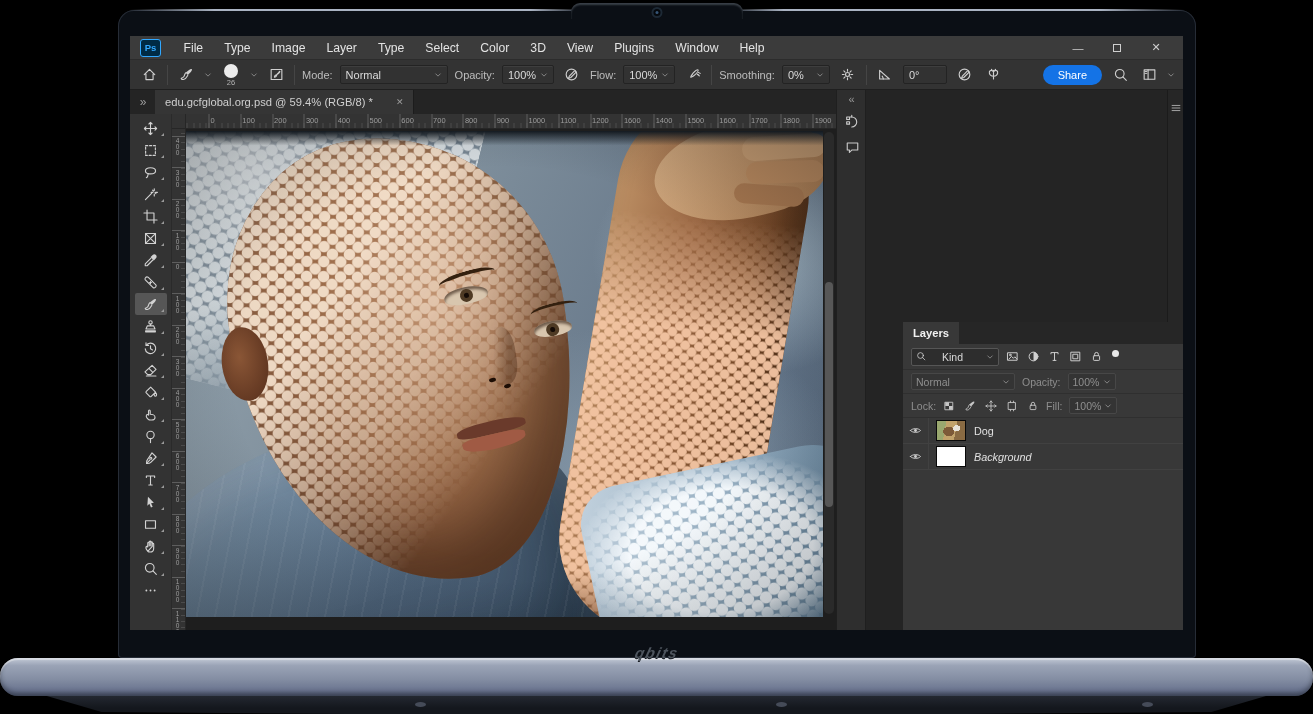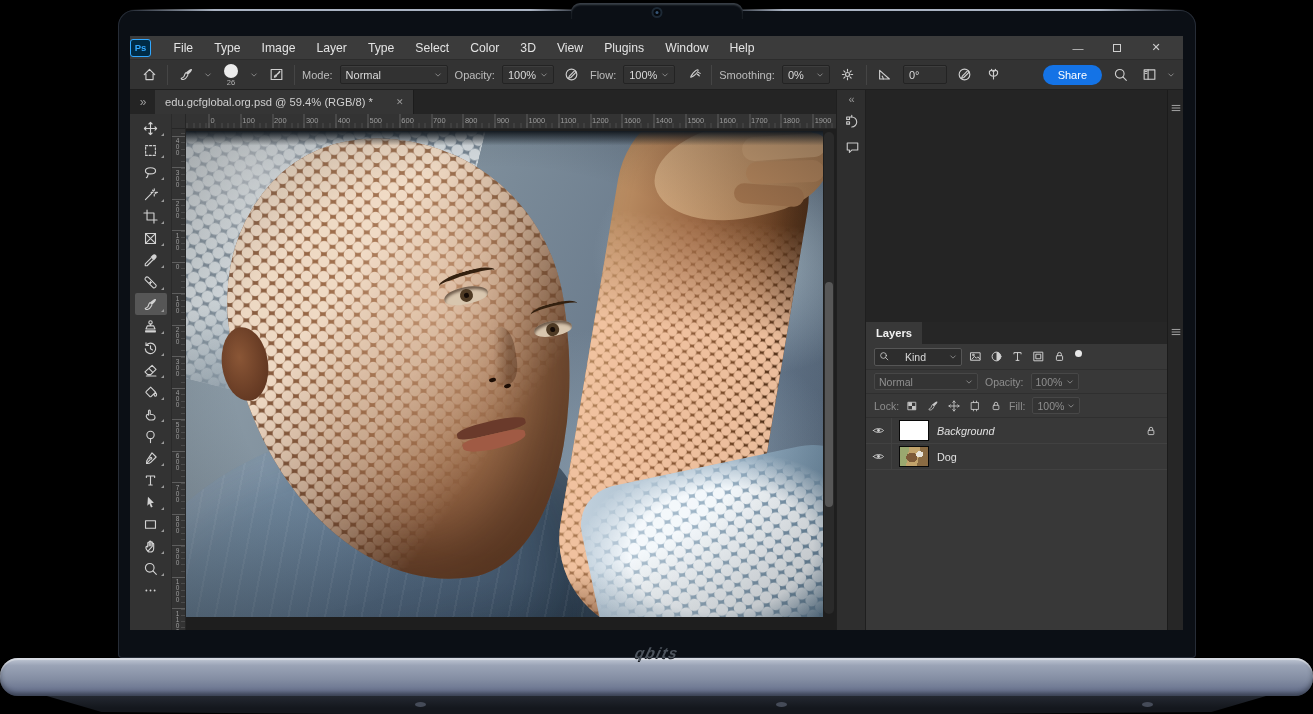--- a/index.html
+++ b/index.html
@@ -29,21 +29,21 @@
   .brand{position:absolute;left:50%;top:634px;transform:translateX(-50%) skewX(-14deg);
     font-weight:bold;font-style:italic;font-size:15px;letter-spacing:1.5px;color:#4e555e;
     text-shadow:0 1px 0 #161a20;}
 
   
   .screen{position:absolute;left:130px;top:36px;width:1053px;height:594px;background:#242424;
     overflow:hidden;color:#d6d6d6;font-size:12px;}
 
   
   .menubar{position:absolute;left:0;top:0;width:1053px;height:24px;background:#3b3b3b;
-    border-bottom:1px solid #2c2c2c;display:flex;align-items:center;}
+    border-bottom:1px solid #2c2c2c;display:flex;align-items:center;padding-left:10px;}
   .ps-badge{width:21px;height:18px;border:1px solid;border-radius:3px;background:#002b45;
     display:flex;align-items:center;justify-content:center;font-size:9.5px;font-weight:bold;margin-right:12px;}
   .menus{display:flex;align-items:center;}
   .menu-item{padding:0 10.5px;font-size:12.2px;color:#e3e3e3;cursor:default;}
   .wincontrols{margin-left:auto;margin-right:14px;display:flex;gap:13px;align-items:center;color:#cfcfcf;}
   .wc{width:26px;text-align:center;font-size:11px;}
   .maxbox{display:inline-block;width:8px;height:8px;border:1.2px solid #cfcfcf;}
 
   
   .optionsbar{position:absolute;left:0;top:24px;width:1053px;height:30px;background:#333333;
@@ -177,21 +177,21 @@
   .dock-collapse{display:block;height:18px;text-align:center;color:#9a9a9a;font-size:11px;letter-spacing:-1px;line-height:18px;}
   .dock-btn{width:30px;height:26px;display:flex;align-items:center;justify-content:center;color:#c9c9c9;}
 
   
   .panels{position:absolute;left:736px;top:54px;width:317px;height:540px;background:#242424;}
   .pscroll{position:absolute;right:0;top:0;width:16px;height:100%;background:#262626;border-left:1px solid #1b1b1b;}
   .rail-menu{position:absolute;left:2px;color:#b0b0b0;}
   .rm1{top:12px}.rm2{top:236px}
   .panel{position:absolute;left:0;width:301px;}
   .colorp{top:8px;height:218px;}
-  .layersp{top:232px;height:308px;}
+  .layersp{top:232px;height:308px;margin-left:37px;}
   .ptabs{height:22px;background:#262626;display:flex;align-items:stretch;}
   .ptab{padding:0 10px;line-height:22px;font-size:11.2px;color:#a3a3a3;margin-right:4px;}
   .ptab.active{background:#383838;color:#f2f2f2;font-weight:bold;}
   .pbody{position:absolute;left:0;right:0;top:22px;bottom:0;background:#383838;}
 
   
   .bg-sw{left:18px;top:18px;width:19px;height:19px;background:#fff;border:1px solid #909090;position:absolute;}
   .fg-sw{left:8px;top:7px;width:19px;height:19px;background:#262626;border:2px solid #e6e6e6;
     outline:1px solid #0d0d0d;position:absolute;}
   .sv{position:absolute;left:49px;top:13px;width:216px;height:163px;
@@ -765,38 +765,38 @@
             </div>
           </div>
           <div id="layerlist">
               <div class="layer-row">
                 <span class="eye-cell">
                   <svg width="13" height="13" viewBox="0 0 16 16" fill="none" stroke="currentColor" stroke-width="1.2" stroke-linecap="round" stroke-linejoin="round">
                     <path d="M1.8 8C4.3 4.9 11.7 4.9 14.2 8 11.7 11.1 4.3 11.1 1.8 8Z"></path>
                     <circle cx="8" cy="8" r="1.7" fill="currentColor" stroke="none"></circle>
                   </svg>
                 </span>
+                <span class="thumb thumb-dog"></span>
+                <span class="lname">Dog</span>
+              </div>
+              <div class="layer-row">
+                <span class="eye-cell">
+                  <svg width="13" height="13" viewBox="0 0 16 16" fill="none" stroke="currentColor" stroke-width="1.2" stroke-linecap="round" stroke-linejoin="round">
+                    <path d="M1.8 8C4.3 4.9 11.7 4.9 14.2 8 11.7 11.1 4.3 11.1 1.8 8Z"></path>
+                    <circle cx="8" cy="8" r="1.7" fill="currentColor" stroke="none"></circle>
+                  </svg>
+                </span>
                 <span class="thumb thumb-white"></span>
                 <span class="lname italic">Background</span>
                 <span class="llock-ic">
                   <svg width="12" height="12" viewBox="0 0 16 16" fill="none" stroke="currentColor" stroke-width="1.2" stroke-linecap="round" stroke-linejoin="round">
                     <rect x="4.2" y="7" width="7.6" height="5.8" rx="1"></rect>
                     <path d="M5.7 7V5.3a2.3 2.3 0 0 1 4.6 0V7"></path>
                   </svg>
                 </span>
               </div>
-              <div class="layer-row">
-                <span class="eye-cell">
-                  <svg width="13" height="13" viewBox="0 0 16 16" fill="none" stroke="currentColor" stroke-width="1.2" stroke-linecap="round" stroke-linejoin="round">
-                    <path d="M1.8 8C4.3 4.9 11.7 4.9 14.2 8 11.7 11.1 4.3 11.1 1.8 8Z"></path>
-                    <circle cx="8" cy="8" r="1.7" fill="currentColor" stroke="none"></circle>
-                  </svg>
-                </span>
-                <span class="thumb thumb-dog"></span>
-                <span class="lname">Dog</span>
-              </div>
             </div>
         </div>
       </div>
     </div>
 
   </div>
 </div>
 
 </body></html>

